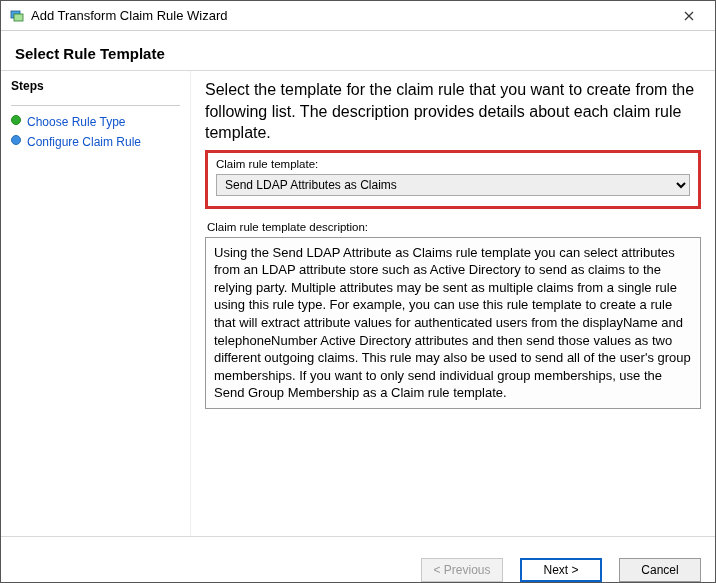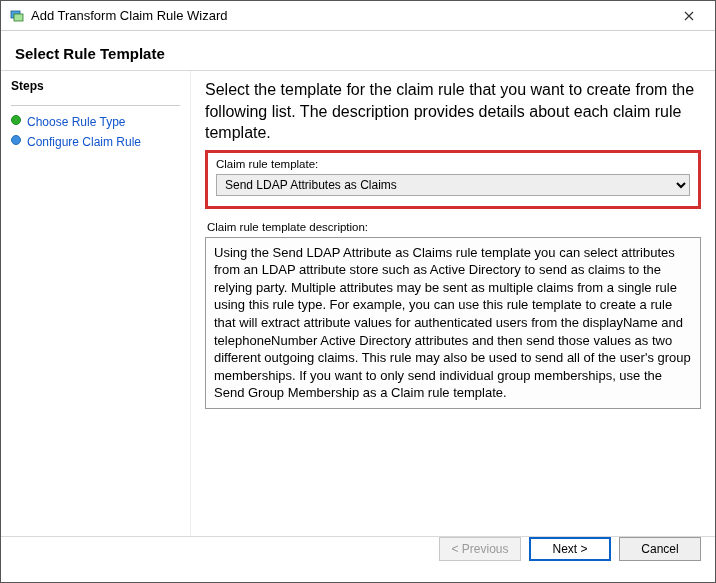--- a/index.html
+++ b/index.html
@@ -123,24 +123,24 @@
     background: #fdfdfd;
     padding: 6px 8px;
     font-size: 13px;
     line-height: 1.35;
     color: #000;
   }
   .footer {
     height: 46px;
     border-top: 1px solid #d9d9d9;
     display: flex;
-    align-items: flex-start;
+    align-items: flex-end;
     justify-content: flex-end;
     padding: 0 14px;
-    gap: 8px;
+    gap: 17px;
   }
   button.btn {
     min-width: 82px;
     height: 24px;
     font-size: 12px;
     border: 1px solid #999;
     background: #efefef;
     cursor: default;
     font-family: inherit;
   }

